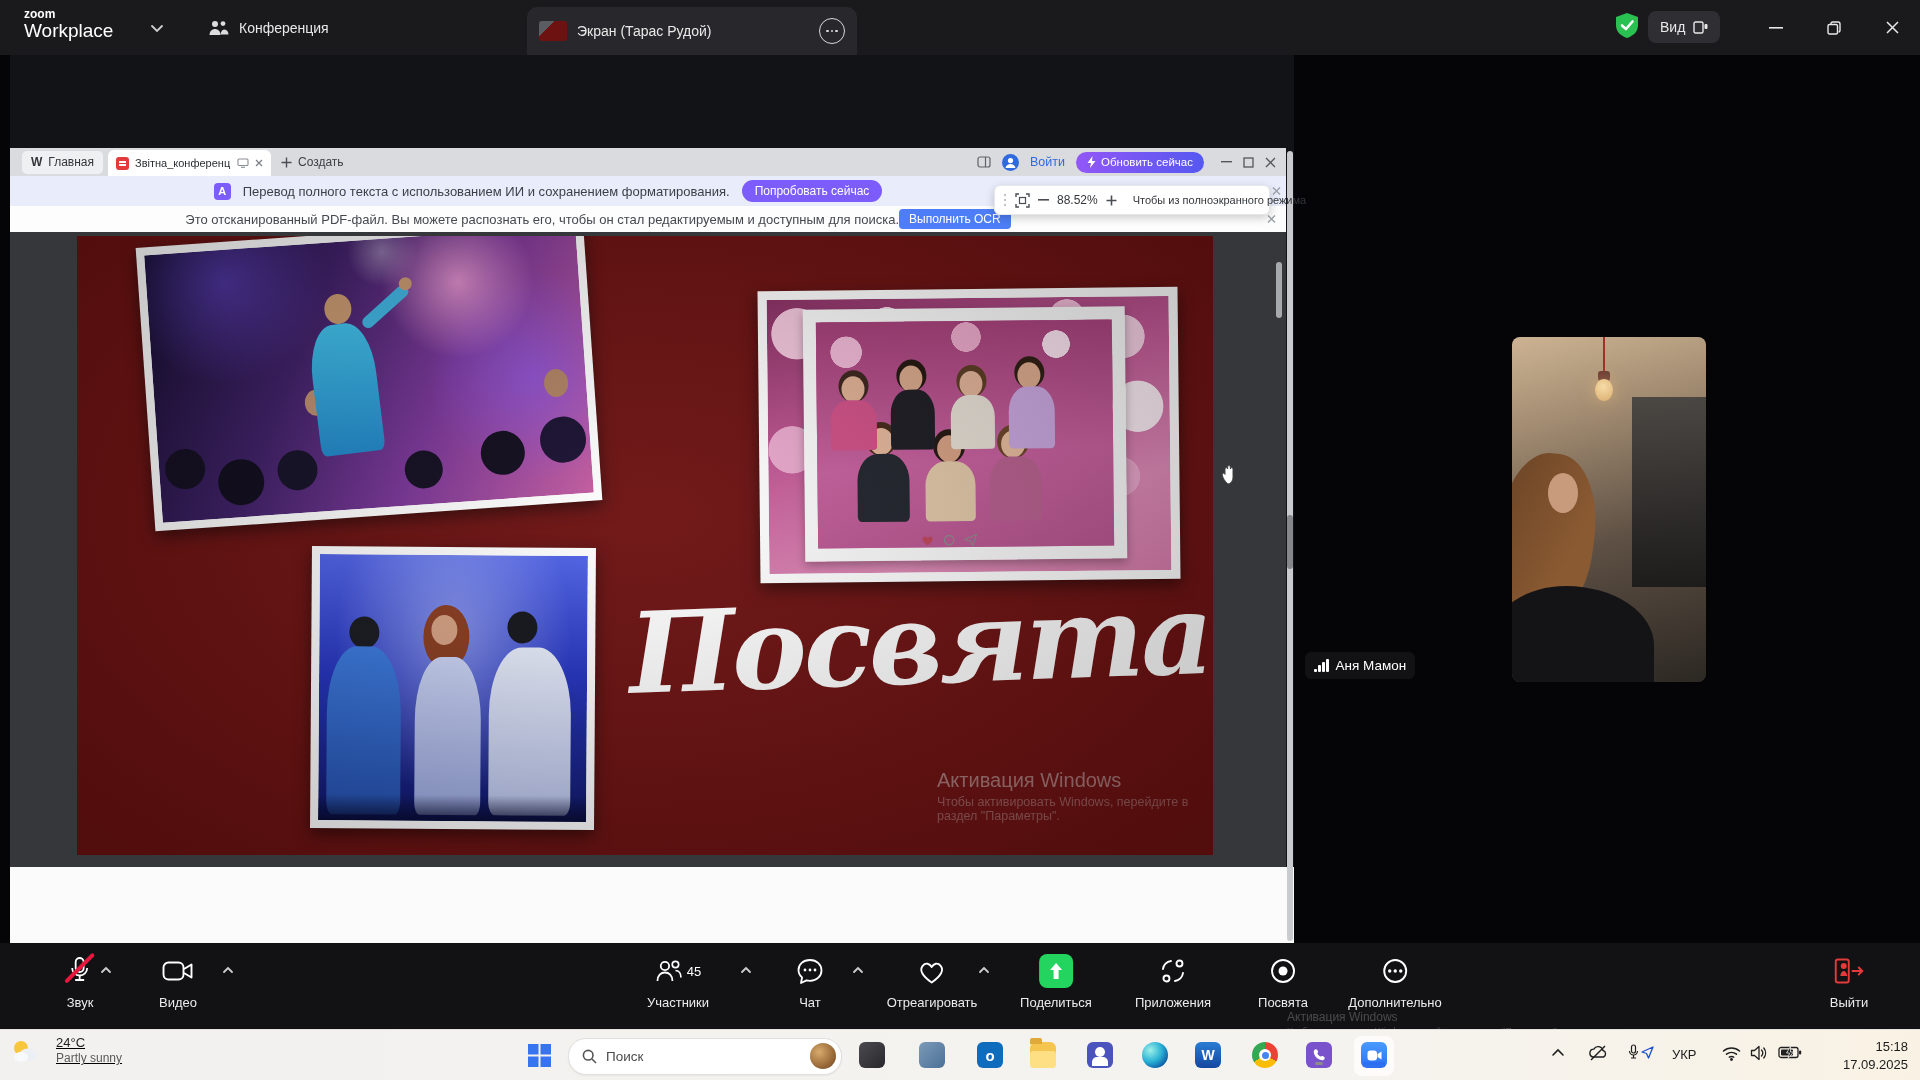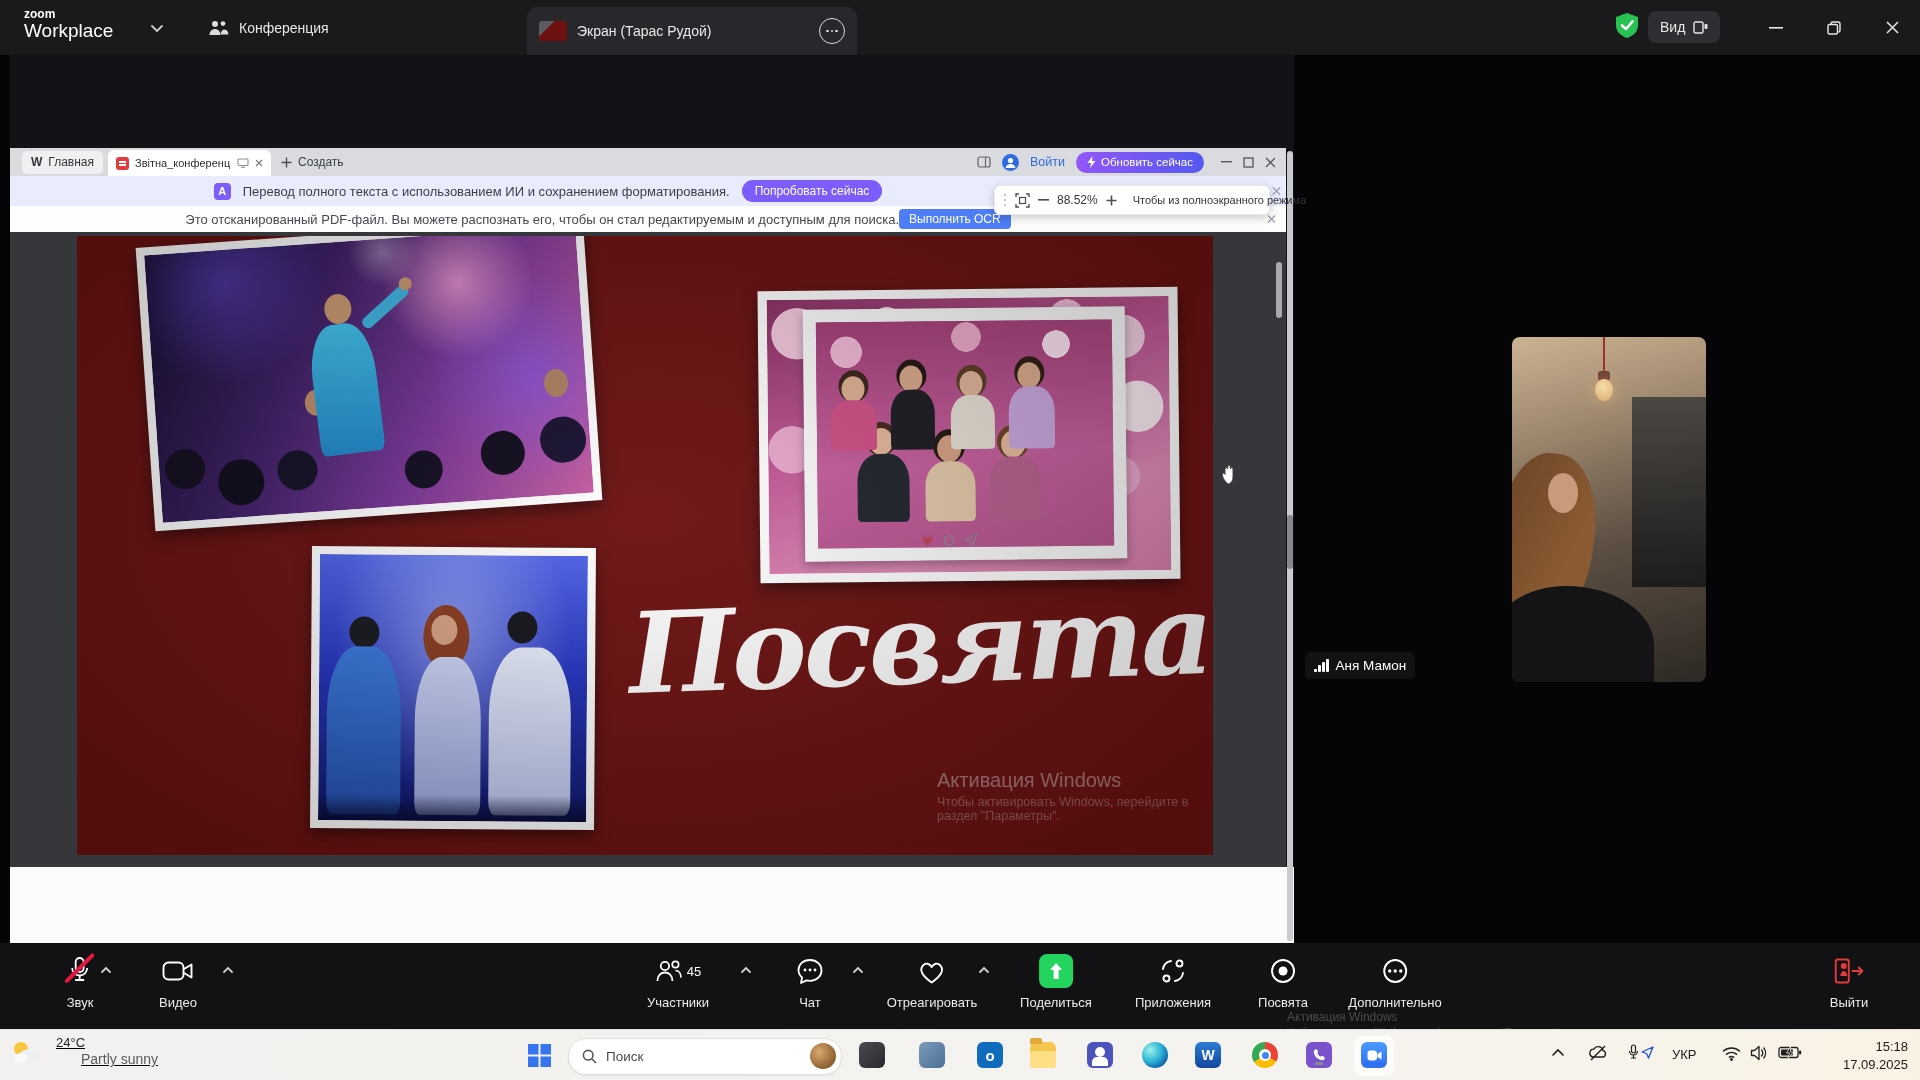--- a/index.html
+++ b/index.html
@@ -84,21 +84,21 @@
   .chev{position:absolute;top:23px;}
   .count{font-size:13px;color:#fff;}
   .share-ic{width:34px;height:34px;border-radius:8px;background:#23d45f;display:flex;align-items:center;justify-content:center;}
   .wm-frag{position:absolute;left:1287px;top:1010px;z-index:5;pointer-events:none;opacity:.32;color:#bdbdbd;}
   .wm-frag div{white-space:nowrap;}
 
   
   .taskbar{position:absolute;left:0;top:1029px;width:1920px;height:51px;background:linear-gradient(90deg,#f3f1ef,#f5f3ef 70%,#f9f2e4);border-top:1px solid #e4e2e0;z-index:6;}
   .weather{position:absolute;left:10px;top:5px;gap:16px;text-decoration:underline;}
   .wtemp{font-size:13px;color:#1f1f1f;line-height:1.25;}
-  .wdesc{font-size:14px;color:#5a5a5a;line-height:1.25;margin-left:25px;}
+  .wdesc{font-size:12px;color:#5a5a5a;line-height:1.25;}
   .search-pill{position:absolute;left:568px;top:8px;width:272px;height:35px;background:#fff;border:1px solid #e2e0de;border-radius:18px;display:flex;align-items:center;box-shadow:0 1px 2px rgba(0,0,0,.06);}
   .search-pill span{font-size:13.5px;color:#4a4a4a;margin-left:9px;}
   .search-img{position:absolute;right:5px;top:4px;width:26px;height:26px;border-radius:50%;background:radial-gradient(circle at 35% 35%,#d8ab6e,#9a6a38 60%,#6b4524);}
   .tkicon{position:absolute;top:12px;width:26px;height:26px;border-radius:6px;}
   .runline{position:absolute;bottom:3px;left:50%;transform:translateX(-50%);height:3px;border-radius:2px;}
   .tray-txt{font-size:13px;color:#1f1f1f;}
   .clock{position:absolute;right:12px;top:8px;text-align:right;font-size:13px;color:#1c1c1c;line-height:1.4;}
 </style>
 </head>
 <body>

